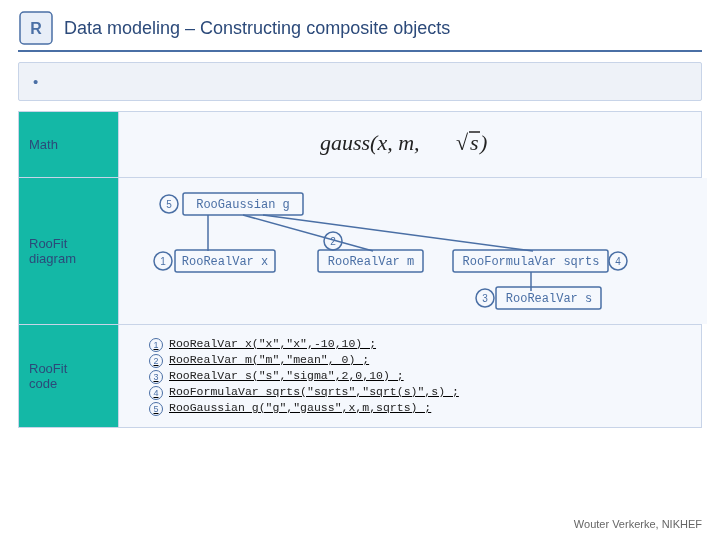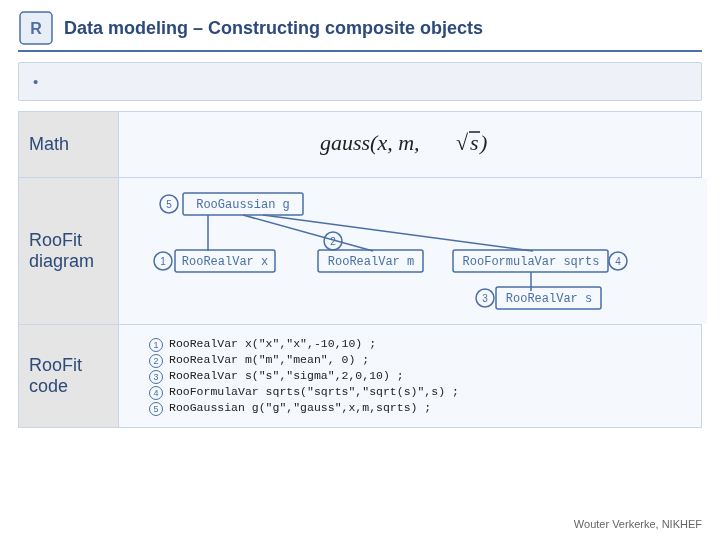--- a/index.html
+++ b/index.html
@@ -36,21 +36,21 @@
     }
 
     .logo-svg {
       width: 36px;
       height: 36px;
     }
 
     .title {
       font-size: 18px;
       color: #2c4a7a;
-      font-weight: bold;
+      font-weight: normal;
     }
 
     .subtitle-box {
       background: #eef2f8;
       border: 1px solid #c8d4e8;
       border-radius: 2px;
       padding: 8px 14px;
       margin-bottom: 10px;
       font-size: 13px;
       color: #222;
@@ -82,37 +82,38 @@
       border-bottom: none;
     }
 
     .row:last-child {
       border-bottom: 1px solid #c8d4e8;
     }
 
     .row-label {
       width: 100px;
       min-width: 100px;
-      background: #e5e5e5;
+      background: #14b8a6;
       padding: 8px 10px;
-      font-size: 18px;
+      font-size: 13px;
       color: #2c4a7a;
       display: flex;
       align-items: center;
       justify-content: flex-start;
       border-right: 1px solid #c8d4e8;
     }
 
     .row-content {
       flex: 1;
       background: #f5f8fd;
       padding: 8px 14px;
       display: flex;
       align-items: center;
       justify-content: center;
+      text-decoration: underline;
     }
 
     
     .math-formula {
       font-style: italic;
       font-size: 18px;
       color: #222;
       font-family: 'Times New Roman', Times, serif;
     }
 

